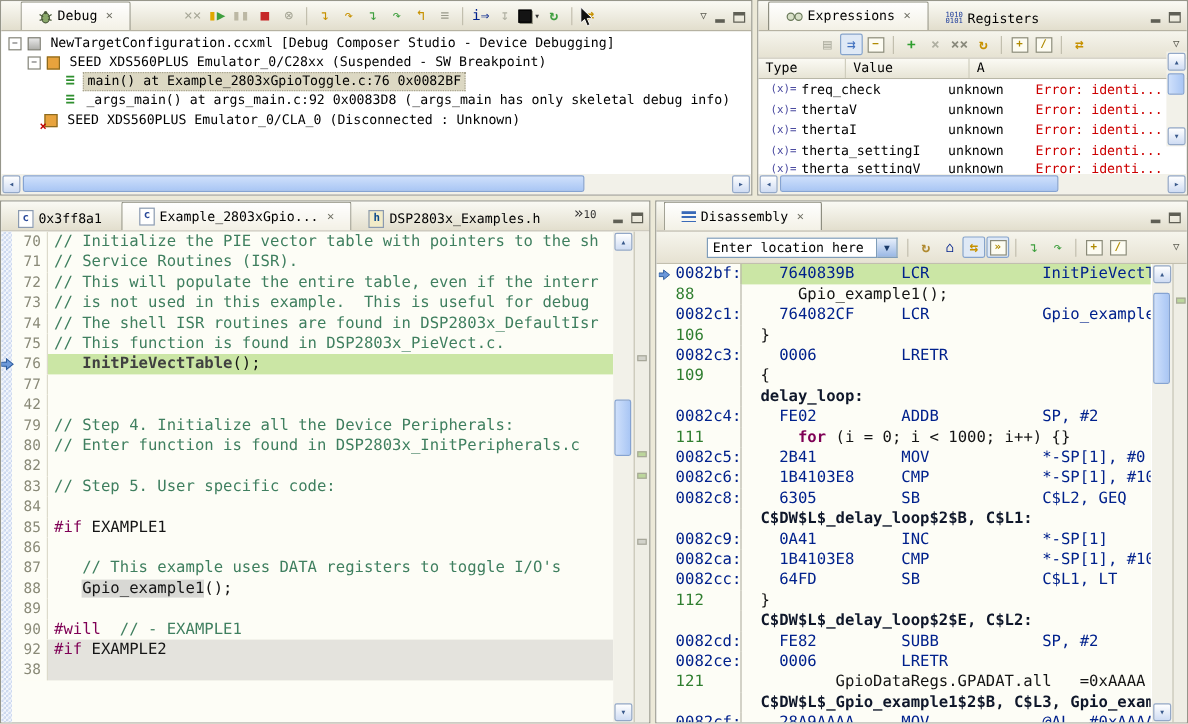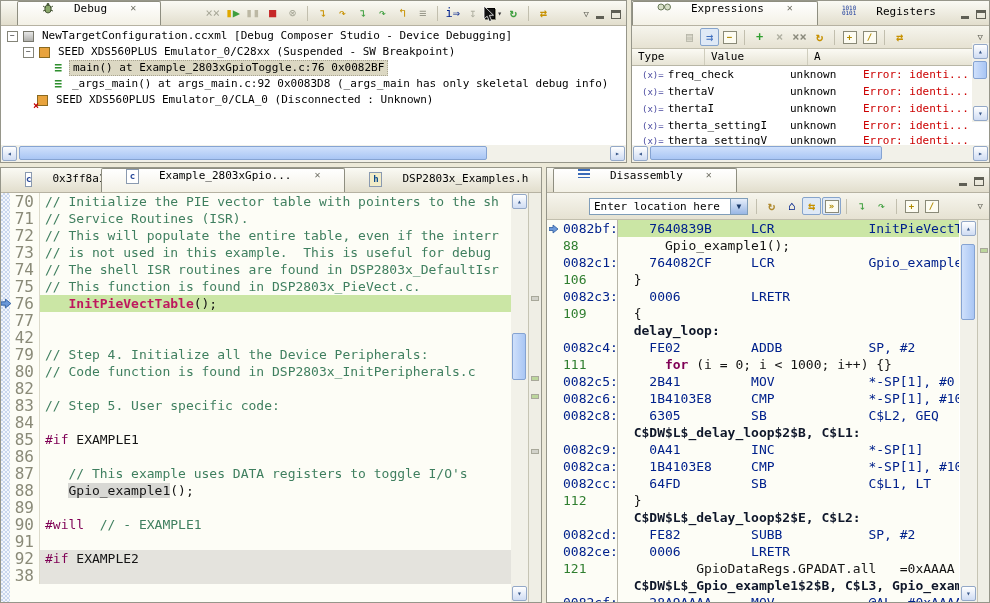--- a/index.html
+++ b/index.html
@@ -1,21 +1,21 @@
 <!DOCTYPE html>
 <html><head>
 <meta charset="utf-8">
 <style>
   html,body{margin:0;padding:0}
   body{width:990px;height:603px;position:relative;background:#ece9d8;overflow:hidden;
        font-family:"DejaVu Sans Mono",monospace;font-size:11px;color:#000;-webkit-font-smoothing:none}
   .panel{position:absolute;border:1px solid #96968a;background:#fff;box-sizing:border-box;overflow:hidden}
   
   .tabbar{background:linear-gradient(#fafaf4,#e2decd);border-bottom:1px solid #b6b2a2;display:flex;align-items:flex-end;height:25px;box-sizing:border-box;position:relative}
-  .tab{height:20px;display:flex;align-items:flex-start;gap:20px;padding:0 24px;font-size:11px;white-space:nowrap;box-sizing:border-box}
+  .tab{height:20px;display:flex;align-items:center;gap:4px;padding:0 14px;font-size:11px;white-space:nowrap;box-sizing:border-box}
   .tab.active{background:linear-gradient(#ffffff,#f3f1e6);border:1px solid #8e8e80;border-bottom:none;border-radius:2px 2px 0 0;height:24px}
   .tab .close{color:#6f6f64;font-size:10px;margin-left:3px}
   .rc{margin-left:auto;display:flex;gap:6px;align-items:center;padding:0 5px 6px 0}
   .wmin,.wmax{width:10px;height:9px;position:relative;display:inline-block}
   .wmin::after{content:"";position:absolute;left:1px;right:1px;bottom:0;height:3px;background:#5f5f55}
   .wmax{border:1px solid #5f5f55;border-top:3px solid #5f5f55;box-sizing:border-box}
   .chev{color:#5a5a50;font-size:9px}
   
   .tb{display:flex;align-items:center;gap:1px}
   .tbtn{min-width:19px;height:18px;display:flex;align-items:center;justify-content:center;font-size:12px;border:1px solid transparent;box-sizing:border-box}
@@ -56,25 +56,25 @@
   
   .fic{display:inline-block;width:11px;height:13px;background:#fff;border:1px solid #8a9ab0;font-size:9px;line-height:12px;color:#2a4a9a;text-align:center;font-weight:bold}
   .fic.h{background:#f2ecc8;color:#0a4a8a}
   .edit-area{position:absolute;left:0;top:25px;right:0;bottom:0;background:#fdfdf6}
   .hatch{position:absolute;left:0;top:0;bottom:0;width:9px;
     background-image:linear-gradient(45deg,#c9d6ee 25%,transparent 25%,transparent 75%,#c9d6ee 75%),
                      linear-gradient(45deg,#c9d6ee 25%,#f3f6fc 25%,#f3f6fc 75%,#c9d6ee 75%);
     background-size:4px 4px;background-position:0 0,2px 2px}
   #editor-lines{position:absolute;left:9px;top:0;right:30px;bottom:0;overflow:hidden}
   .e-line{display:flex;height:17px}
-  .e-num{width:30px;flex:none;text-align:right;padding-right:5px;color:#8a8a78;font-size:16px;line-height:17px;border-right:1px solid #dcdacb;box-sizing:border-box;background:#fdfdf6}
+  .e-num{width:30px;flex:none;text-align:right;padding-right:5px;color:#8a8a78;font-size:12px;line-height:17px;border-right:1px solid #dcdacb;box-sizing:border-box;background:#fdfdf6}
   .e-code{flex:1;white-space:pre;font-size:13px;line-height:17px;padding-left:5px;overflow:hidden}
   .e-line.cur .e-code{background:#cbe6a5}
   .e-line.gray .e-code{background:#e4e3dd}
-  .com{color:#3f7f5f}.dir{color:#7f0055;font-weight:normal}.fn{color:#be185d;font-weight:bold}
+  .com{color:#3f7f5f}.dir{color:#7f0055;font-weight:normal}.fn{color:#404040;font-weight:bold}
   .p{color:#141414}.occ{background:#d8d8d4;color:#141414}
   .ruler{position:absolute;top:0;bottom:0;width:13px;background:#efeee5;border-left:1px solid #c6c4b4;box-sizing:border-box}
   .mark{position:absolute;left:2px;width:8px;height:5px;border:1px solid #a8a89a;box-sizing:border-box}
   
   .d-toolbar{height:27px;background:linear-gradient(#f6f5ed,#e6e2d2);border-bottom:1px solid #c2bfae;display:flex;align-items:center;padding-left:42px;box-sizing:border-box}
   .combo{display:flex;align-items:center;margin-right:4px}
   .combo input{width:142px;height:17px;border:1px solid #7f9db9;background:#fff;font:11px "DejaVu Sans Mono",monospace;padding:0 4px;box-sizing:border-box}
   .combo-btn{width:17px;height:17px;background:linear-gradient(#e6eefb,#99b7e4);border:1px solid #7f9db9;border-left:none;color:#1a3a6a;font-size:8px;text-align:center;line-height:16px;box-sizing:border-box}
   .d-content{position:absolute;left:0;top:52px;right:30px;bottom:0;background:#fdfdf6;overflow:hidden}
   .d-row{display:flex;height:17px}
@@ -395,21 +395,21 @@
         <div class="e-line">
           <span class="e-num">42</span>
           <span class="e-code"></span>
         </div>
         <div class="e-line">
           <span class="e-num">79</span>
           <span class="e-code"><span class="com">// Step 4. Initialize all the Device Peripherals:</span></span>
         </div>
         <div class="e-line">
           <span class="e-num">80</span>
-          <span class="e-code"><span class="com">// Code function is found in DSP2803x_InitPeripherals.c</span></span>
+          <span class="e-code"><span class="com">// Enter function is found in DSP2803x_InitPeripherals.c</span></span>
         </div>
         <div class="e-line">
           <span class="e-num">82</span>
           <span class="e-code"></span>
         </div>
         <div class="e-line">
           <span class="e-num">83</span>
           <span class="e-code"><span class="com">// Step 5. User specific code:</span></span>
         </div>
         <div class="e-line">
@@ -432,24 +432,20 @@
           <span class="e-num">88</span>
           <span class="e-code"><span class="p">   </span><span class="occ">Gpio_example1</span><span class="p">();</span></span>
         </div>
         <div class="e-line">
           <span class="e-num">89</span>
           <span class="e-code"></span>
         </div>
         <div class="e-line">
           <span class="e-num">90</span>
           <span class="e-code"><span class="dir">#will</span><span class="p">  </span><span class="com">// - EXAMPLE1</span></span>
-        </div>
-        <div class="e-line">
-          <span class="e-num">91</span>
-          <span class="e-code"></span>
         </div>
         <div class="e-line gray">
           <span class="e-num">92</span>
           <span class="e-code"><span class="dir">#if</span><span class="p"> EXAMPLE2</span></span>
         </div>
         <div class="e-line gray">
           <span class="e-num">38</span>
           <span class="e-code"></span>
         </div>
       </div>

